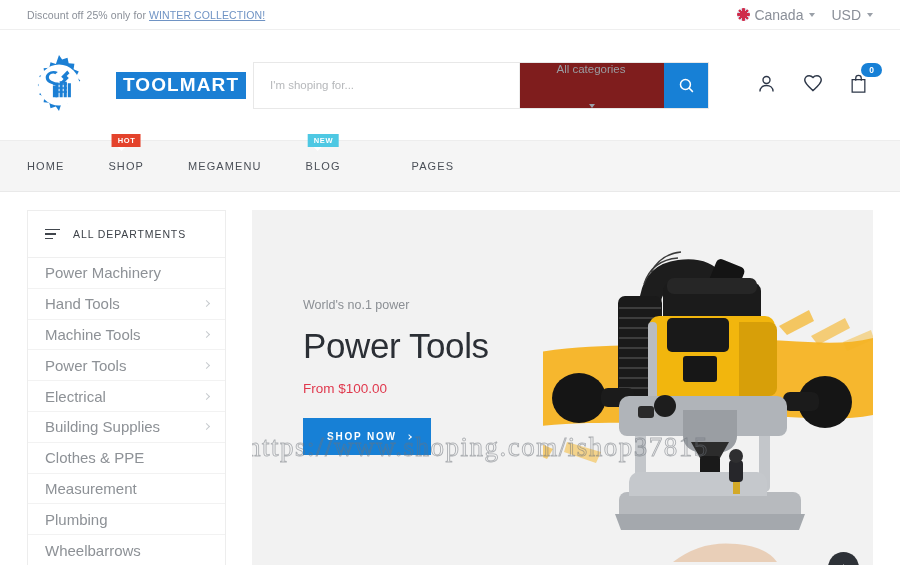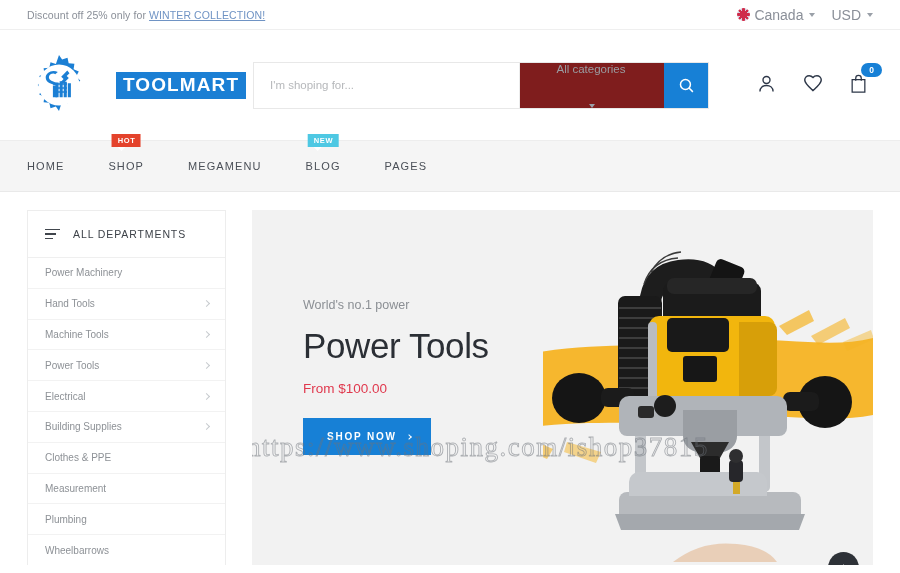--- a/index.html
+++ b/index.html
@@ -100,21 +100,21 @@
   .nav {
     height: 52px; background: #f5f5f5;
     border-top: 1px solid #ededed; border-bottom: 1px solid #e9e9e9;
     display: flex; align-items: center; padding: 0 27px;
     position: relative;
   }
   .nav-item {
     position: relative; font-size: 11px; letter-spacing: 1.1px;
     color: #4a4f57; padding: 0 0 0 0; margin-right: 44px; cursor: pointer;
   }
-  .nav-item:last-child { margin-right: 0; }
+  .nav-item:last-child { margin-right: 0; margin-left: 27px; }
   .nav-badge {
     position: absolute; top: -26px; left: 50%; transform: translateX(-50%);
     font-size: 7.5px; font-weight: bold; color: #fff;
     letter-spacing: .7px; padding: 2px 5px 2px 6px; white-space: nowrap;
   }
   .nav-badge::after {
     content: ""; position: absolute; bottom: -4px; left: 6px;
     border-left: 4px solid transparent; border-right: 4px solid transparent;
     border-top: 4px solid currentColor;
   }
@@ -135,21 +135,21 @@
   .burger { width: 15px; margin-right: 13px; flex: none; }
   .burger span {
     display: block; height: 1.6px; background: #41464d; margin-bottom: 3px;
   }
   .burger span:nth-child(1) { width: 15px; }
   .burger span:nth-child(2) { width: 11px; }
   .burger span:nth-child(3) { width: 8px; margin-bottom: 0; }
 
   .dept {
     height: 30.8px; display: flex; align-items: center;
-    padding: 0 14px 0 17px; font-size: 10px; color: #8d9196;
+    padding: 0 14px 0 17px; font-size: 15px; color: #8d9196;
     border-bottom: 1px solid #f2f2f2; cursor: pointer;
   }
   .dept-label { flex: 1; }
   .chev-r {
     width: 5px; height: 5px; border-top: 1.2px solid #c7cace;
     border-right: 1.2px solid #c7cace; transform: rotate(45deg);
     flex: none; margin-right: 2px;
   }
 
   

